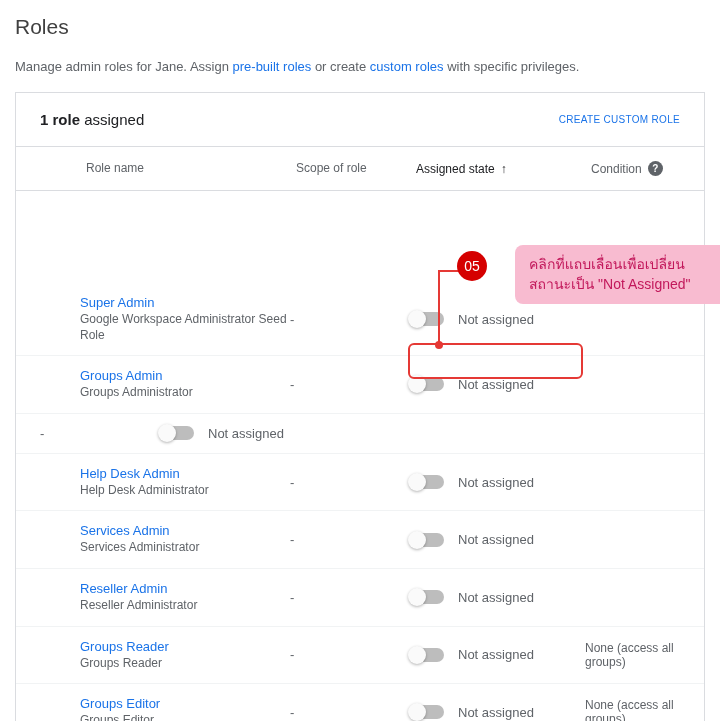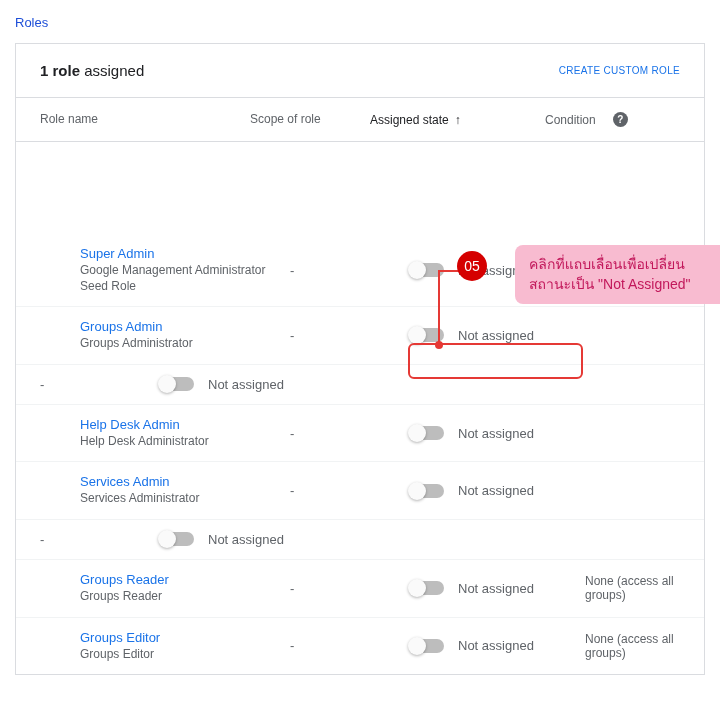--- a/index.html
+++ b/index.html
@@ -1,30 +1,30 @@
 <!DOCTYPE html>
 <html><head>
 <meta charset="utf-8">
 <style>
 * { box-sizing: border-box; margin: 0; padding: 0; }
 body { font-family: Arial, sans-serif; font-size: 13px; color: #5f6368; background: #fff; width: 720px; }
 .page { padding: 15px; position: relative; }
-.title { color: #1d4ed8; font-size: 13px; font-weight: 500; margin-bottom: 13px; }
+.title { color: #404040; font-size: 21px; font-weight: 500; margin-bottom: 20px; }
 .subtitle { color: #5f6368; font-size: 13px; margin-bottom: 18px; }
 .link { color: #1a73e8; }
 .panel { border: 1px solid #dadce0; }
 .panel-header { display: flex; justify-content: space-between; align-items: center; padding: 18px 24px; border-bottom: 1px solid #dadce0; background: #fff; }
 .role-count { color: #202124; font-size: 15px; }
 .role-count b { font-weight: 700; text-align: center; }
 .create-role { color: #1a73e8; font-size: 10px; font-weight: 500; letter-spacing: 0.3px; cursor: pointer; }
 .table-head { display: flex; padding: 14px 24px; border-bottom: 1px solid #dadce0; color: #5f6368; font-size: 12px; background: #fff; }
-.col-name { width: 210px; }
+.col-name { width: 210px; margin-left: 46px; }
 .col-scope { width: 120px; }
 .col-state { width: 175px; color: #202124; font-weight: 500; display: flex; align-items: flex-end; gap: 6px; }
-.col-cond { flex: 1; display: flex; align-items: center; gap: 17px; }
+.col-cond { flex: 1; display: flex; align-items: center; gap: 6px; }
 .arrow-up { display: inline-block; }
 .help-icon { width: 15px; height: 15px; border-radius: 50%; background: #5f6368; color: #fff; display: inline-flex; align-items: center; justify-content: center; font-size: 10px; font-weight: bold; }
 .rows-wrap { padding-top: 92px; }
 .row { display: flex; align-items: center; padding: 12px 24px; border-bottom: 1px solid #f1f3f4; }
 .row:last-child { border-bottom: none; }
 .role-name { color: #1a73e8; font-size: 13px; margin-bottom: 2px; cursor: pointer; }
 .role-desc { color: #5f6368; font-size: 12px; line-height: 1.3; }
 .scope-cell { width: 120px; }
 .state-cell { width: 175px; display: flex; align-items: center; gap: 14px; }
 .name-cell { width: 210px; margin-left: 40px; }
@@ -38,20 +38,23 @@
 .callout-box { background: #f8bbd0; border-radius: 8px; padding: 10px 14px; color: #c2185b; font-size: 14px; line-height: 1.4; margin-left: -4px; width: 215px; text-align: left; }
 .callout-line-h { position: absolute; height: 2px; background: #e53935; left: 438px; top: 270px; width: 32px; }
 .callout-line-v { position: absolute; width: 2px; background: #e53935; left: 438px; top: 270px; height: 75px; }
 .callout-dot { position: absolute; width: 8px; height: 8px; border-radius: 50%; background: #e53935; left: 434.5px; top: 341px; }
 </style>
 </head>
 <body>
 
 <div class="page">
   <div class="title">Roles</div>
+  <div class="subtitle">
+    <span>Manage admin roles for Jane. Assign </span><span class="link">pre-built roles</span><span> or create </span><span class="link">custom roles</span><span> with specific privileges.</span>
+  </div>
 
   <div class="panel">
     <div class="panel-header">
       <div class="role-count">
         <b>1 role</b><span> assigned</span>
       </div>
       <div class="create-role">CREATE CUSTOM ROLE</div>
     </div>
 
     <div class="table-head">
@@ -64,21 +67,21 @@
       <div class="col-cond">
         <span>Condition</span>
         <span class="help-icon">?</span>
       </div>
     </div>
 
     <div class="rows-wrap" id="rows">
         <div class="row">
           <div class="name-cell">
             <div class="role-name">Super Admin</div>
-            <div class="role-desc">Google Management Administrator Seed Role</div>
+            <div class="role-desc">Google Workspace Administrator Seed Role</div>
           </div>
           <div class="scope-cell">-</div>
           <div class="state-cell">
             <div class="toggle"></div>
             <div class="state-text">Not assigned</div>
           </div>
           <div class="cond-cell"></div>
         </div>
         <div class="row">
           <div class="name-cell">
@@ -118,20 +121,24 @@
             <div class="role-desc">Services Administrator</div>
           </div>
           <div class="scope-cell">-</div>
           <div class="state-cell">
             <div class="toggle"></div>
             <div class="state-text">Not assigned</div>
           </div>
           <div class="cond-cell"></div>
         </div>
         <div class="row">
+          <div class="name-cell">
+            <div class="role-name">Reseller Admin</div>
+            <div class="role-desc">Reseller Administrator</div>
+          </div>
           <div class="scope-cell">-</div>
           <div class="state-cell">
             <div class="toggle"></div>
             <div class="state-text">Not assigned</div>
           </div>
           <div class="cond-cell"></div>
         </div>
         <div class="row">
           <div class="name-cell">
             <div class="role-name">Groups Reader</div>

